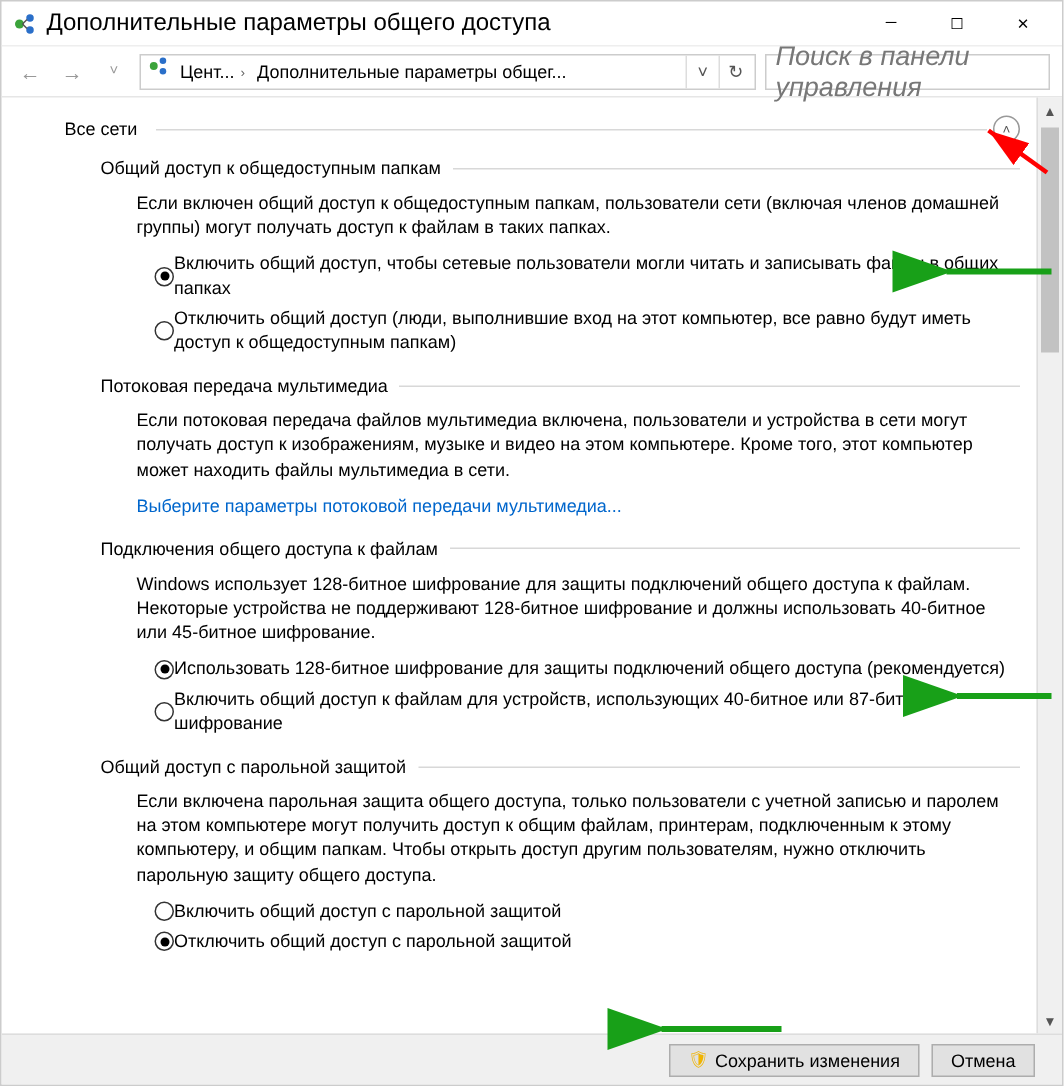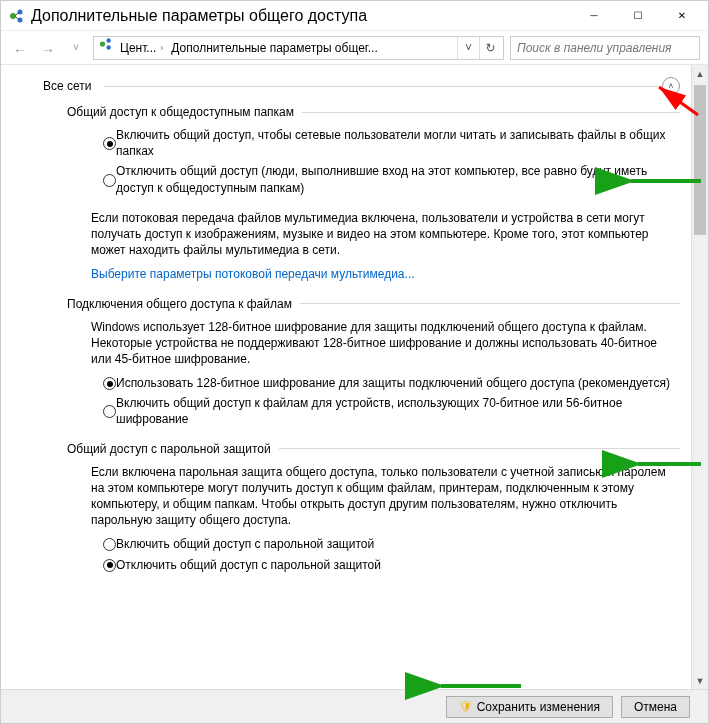--- a/index.html
+++ b/index.html
@@ -62,21 +62,21 @@
   .crumb-sep { color: #666; font-size: 9px; }
   .addr-drop, .addr-refresh {
     width: 22px; height: 22px; display:flex; align-items:center; justify-content:center;
     border-left: 1px solid #ddd; color: #555; font-size: 12px;
   }
   .search-box {
     width: 190px; height: 24px;
     border: 1px solid #ccc;
     padding: 0 6px;
     color: #777;
-    font-size: 12px;
+    font-size: 18px;
     display: flex; align-items: center;
     background: #fff;
     font-style: italic;
   }
   .content {
     position: absolute;
     top: 64px; bottom: 34px; left: 0; right: 18px;
     overflow: hidden;
     padding: 12px 10px 0 42px;
   }
@@ -211,51 +211,56 @@
     <span class="label">Все сети</span>
     <span class="line"></span>
     <span class="collapse-circle">˄</span>
   </div>
 
   <div class="subsection">
     <div class="sub-header">
       <span class="label">Общий доступ к общедоступным папкам</span>
       <span class="line"></span>
     </div>
+    <div class="desc">Если включен общий доступ к общедоступным папкам, пользователи сети (включая членов домашней группы) могут получать доступ к файлам в таких папках.</div>
     <div class="radios">
       <div class="radio-row">
         <span class="radio-circle checked"></span>
         <span class="radio-label">Включить общий доступ, чтобы сетевые пользователи могли читать и записывать файлы в общих папках</span>
       </div>
       <div class="radio-row">
         <span class="radio-circle"></span>
         <span class="radio-label">Отключить общий доступ (люди, выполнившие вход на этот компьютер, все равно будут иметь доступ к общедоступным папкам)</span>
       </div>
     </div>
   </div>
 
   <div class="subsection">
+    <div class="sub-header">
+      <span class="label">Потоковая передача мультимедиа</span>
+      <span class="line"></span>
+    </div>
     <div class="desc">Если потоковая передача файлов мультимедиа включена, пользователи и устройства в сети могут получать доступ к изображениям, музыке и видео на этом компьютере. Кроме того, этот компьютер может находить файлы мультимедиа в сети.</div>
     <div class="desc link">Выберите параметры потоковой передачи мультимедиа...</div>
   </div>
 
   <div class="subsection">
     <div class="sub-header">
       <span class="label">Подключения общего доступа к файлам</span>
       <span class="line"></span>
     </div>
     <div class="desc">Windows использует 128-битное шифрование для защиты подключений общего доступа к файлам. Некоторые устройства не поддерживают 128-битное шифрование и должны использовать 40-битное или 45-битное шифрование.</div>
     <div class="radios">
       <div class="radio-row">
         <span class="radio-circle checked"></span>
         <span class="radio-label">Использовать 128-битное шифрование для защиты подключений общего доступа (рекомендуется)</span>
       </div>
       <div class="radio-row">
         <span class="radio-circle"></span>
-        <span class="radio-label">Включить общий доступ к файлам для устройств, использующих 70-битное или 56-битное шифрование</span>
+        <span class="radio-label">Включить общий доступ к файлам для устройств, использующих 40-битное или 87-битное шифрование</span>
       </div>
     </div>
   </div>
 
   <div class="subsection">
     <div class="sub-header">
       <span class="label">Общий доступ с парольной защитой</span>
       <span class="line"></span>
     </div>
     <div class="desc">Если включена парольная защита общего доступа, только пользователи с учетной записью и паролем на этом компьютере могут получить доступ к общим файлам, принтерам, подключенным к этому компьютеру, и общим папкам. Чтобы открыть доступ другим пользователям, нужно отключить парольную защиту общего доступа.</div>

